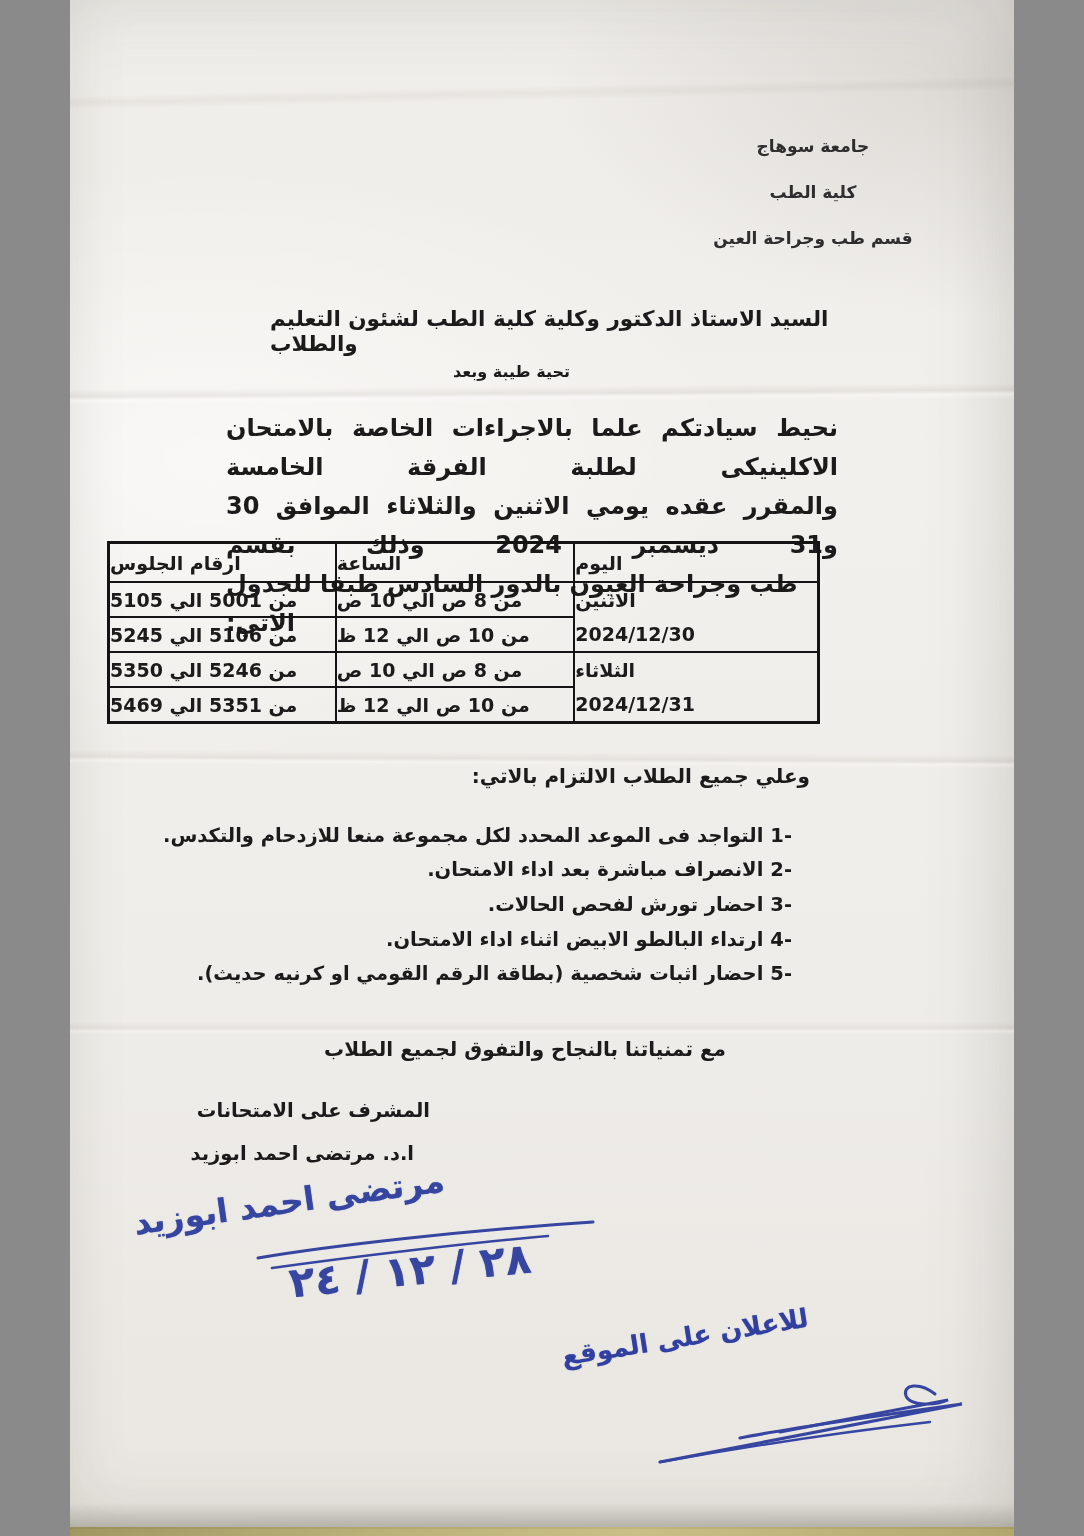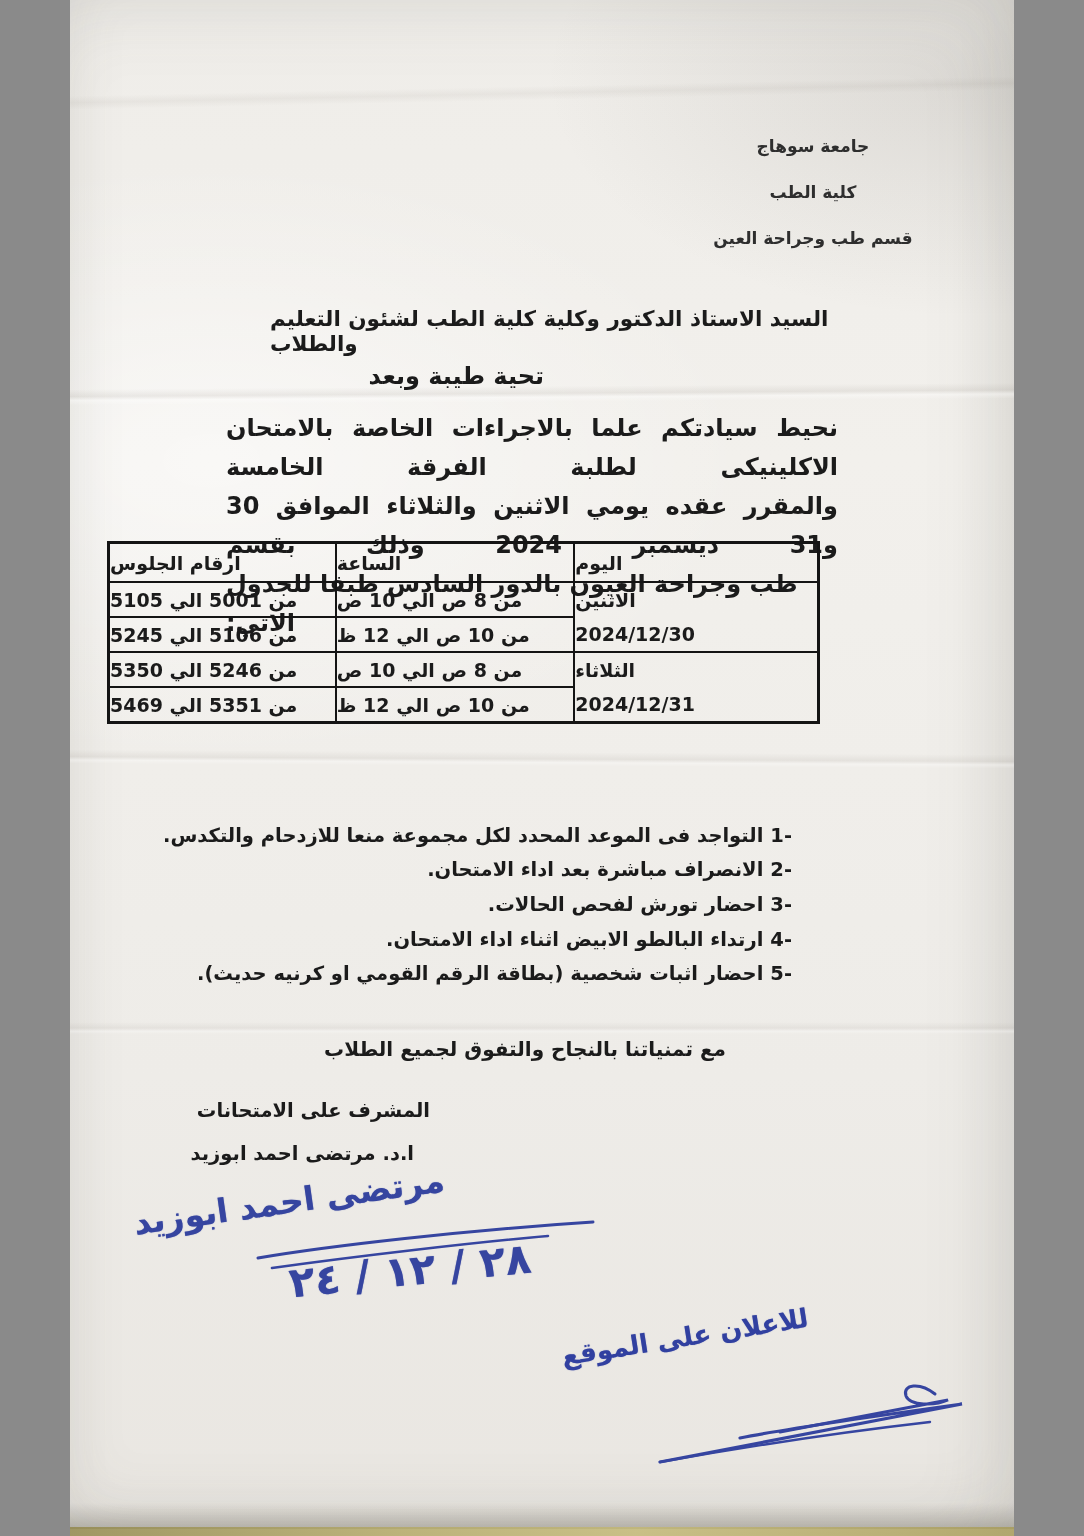--- a/index.html
+++ b/index.html
@@ -23,21 +23,21 @@
   .crease-2{top:752px;height:14px;background:linear-gradient(180deg,rgba(0,0,0,0) 0%,rgba(110,100,90,.09) 50%,rgba(255,255,255,.3) 75%,rgba(0,0,0,0) 100%);transform:rotate(.3deg);}
   .crease-3{top:1022px;height:12px;background:linear-gradient(180deg,rgba(0,0,0,0) 0%,rgba(110,100,90,.08) 50%,rgba(255,255,255,.28) 78%,rgba(0,0,0,0) 100%);}
   .crease-4{top:86px;height:14px;background:linear-gradient(180deg,rgba(0,0,0,0) 0%,rgba(110,100,90,.07) 50%,rgba(0,0,0,0) 100%);transform:rotate(-1.2deg);}
   .bottom-edge{position:absolute;left:0;right:0;bottom:0;height:9px;background:linear-gradient(90deg,#8e8340 0%,#b3a75e 35%,#c4b86e 60%,#a79a50 100%);opacity:.75;}
   .bottom-shadow{position:absolute;left:0;right:0;bottom:7px;height:26px;background:linear-gradient(0deg,rgba(80,75,60,.28),rgba(80,75,60,0));}
 
   .letterhead{position:absolute;top:126px;right:66px;width:270px;text-align:center;font-size:17px;font-weight:600;color:#2e2e2e;}
   .letterhead div{height:46px;line-height:40px;}
 
   .title{position:absolute;top:306px;right:150px;left:200px;text-align:left;font-size:21.5px;font-weight:700;letter-spacing:.2px;}
-  .greeting{position:absolute;top:362px;right:470px;font-size:24px;font-weight:700;}
+  .greeting{position:absolute;top:362px;right:444px;font-size:16px;font-weight:700;}
 
   .body-par{position:absolute;top:409px;right:176px;left:156px;font-size:24px;font-weight:700;line-height:39px;}
   .body-par .jline{text-align:justify;text-align-last:justify;}
   .body-par .lastline{text-align:left;}
 
   table.exam-table{position:absolute;top:541px;right:194px;width:713px;border-collapse:collapse;border:3px solid #141414;font-size:19px;font-weight:700;table-layout:fixed;}
   table.exam-table th, table.exam-table td{border:2.5px solid #141414;text-align:left;vertical-align:middle;padding:0;}
   table.exam-table tr.hdr th{height:37px;}
   table.exam-table td{height:33px;}
   col.c-day{width:34.4%;} col.c-time{width:33.6%;} col.c-seats{width:32%;}
@@ -117,20 +117,21 @@
         <td>من 8 ص الي 10 ص</td>
         <td>من 5246 الي 5350</td>
       </tr>
       <tr>
         <td>من 10 ص الي 12 ظ</td>
         <td>من 5351 الي 5469</td>
       </tr>
     </tbody>
   </table>
 
+  <div class="instr-head">وعلي جميع الطلاب الالتزام بالاتي:</div>
 
   <div class="instr-list">
     <div class="instr-item">
       <span class="num">1-</span>
       <span>التواجد فى الموعد المحدد لكل مجموعة منعا للازدحام والتكدس.</span>
     </div>
     <div class="instr-item">
       <span class="num">2-</span>
       <span>الانصراف مباشرة بعد اداء الامتحان.</span>
     </div>

